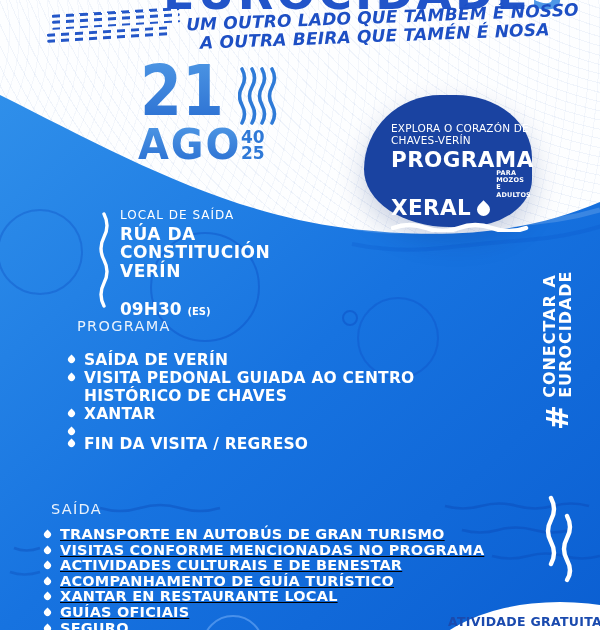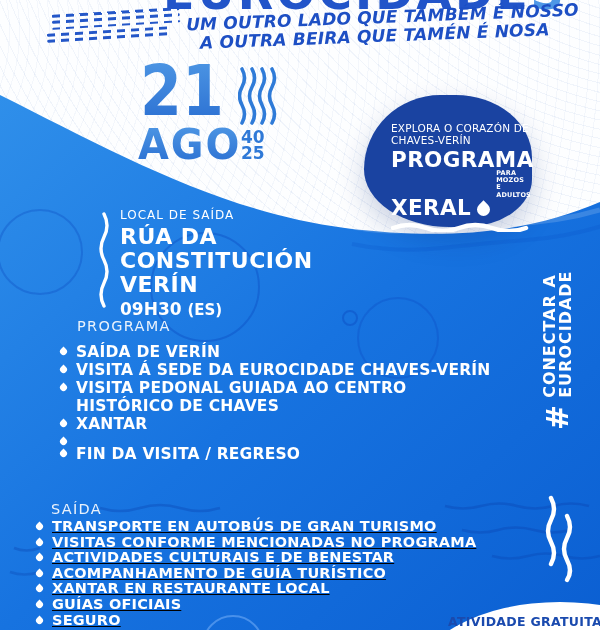--- a/index.html
+++ b/index.html
@@ -58,30 +58,30 @@
   }
   .badge .kicker{font-size:10.5px;font-weight:normal;line-height:1.18;letter-spacing:0.2px;}
   .badge .big{font-size:21.5px;font-weight:900;line-height:0.94;letter-spacing:0.4px;margin-top:3px;}
   .badge .xrow{display:flex;align-items:flex-end;gap:6px;}
   .dropicon{width:13px;height:13px;background:#fff;border-radius:0 50% 50% 50%;
     transform:rotate(45deg);margin-bottom:2px;flex:0 0 auto;}
   .audience{font-size:6.5px;font-weight:bold;line-height:1.12;letter-spacing:0.2px;margin-bottom:19px;}
 
   
   .dep-label{left:120px;top:208px;color:#fff;font-size:12px;font-weight:500;letter-spacing:1px;z-index:2;}
-  .dep-street{left:120px;top:225px;color:#fff;font-size:22px;font-weight:900;line-height:1.08;letter-spacing:0.5px;z-index:2;}
+  .dep-street{left:120px;top:225px;color:#fff;font-size:17px;font-weight:900;line-height:1.08;letter-spacing:0.5px;z-index:2;}
   .dep-time{left:120px;top:299px;color:#fff;font-size:17px;font-weight:900;z-index:2;}
-  .dep-time .tz{font-size:15px;font-weight:bold;}
+  .dep-time .tz{font-size:10px;font-weight:bold;}
   .dep-wave{left:98px;top:212px;z-index:2;}
 
   
   .sec-header{color:#EAF2FC;font-weight:500;letter-spacing:1.3px;z-index:2;}
   .ph{left:77px;top:318px;font-size:14.5px;}
   .ih{left:51px;top:501px;font-size:14.5px;}
-  ul.plist{list-style:none;margin:0;padding:0;z-index:2;}
+  ul.plist{list-style:none;margin:8px;padding:0;z-index:2;}
   ul.plist li{display:flex;gap:9px;color:#fff;font-weight:900;}
   .prog{left:60px;top:343px;}
   .prog li{font-size:15.5px;line-height:18px;letter-spacing:0.2px;}
   .incl{left:36px;top:519px;text-decoration:underline;}
   .incl li{font-size:14.5px;line-height:15.6px;letter-spacing:0.2px;}
   .bullet{width:7px;height:7px;background:#fff;border-radius:0 50% 50% 50%;
     transform:rotate(45deg);flex:0 0 auto;margin-top:5px;}
   .incl .bullet{margin-top:4px;}
 
   
@@ -193,24 +193,20 @@
   </div>
 
   <div class="abs sec-header ph">PROGRAMA</div>
   <ul class="abs plist prog">
     <li>
         <span class="bullet"></span>
         <span class="preline">SAÍDA DE VERÍN</span>
       </li>
     <li>
         <span class="bullet"></span>
-        <span class="preline">VISITA Á SEDE DA EUROCIDADE CHAVES-VERÍN</span>
-      </li>
-    <li>
-        <span class="bullet"></span>
         <span class="preline">VISITA PEDONAL GUIADA AO CENTRO
 HISTÓRICO DE CHAVES</span>
       </li>
     <li>
         <span class="bullet"></span>
         <span class="preline">XANTAR</span>
       </li>
     <li>
         <span class="bullet"></span>
       </li>

